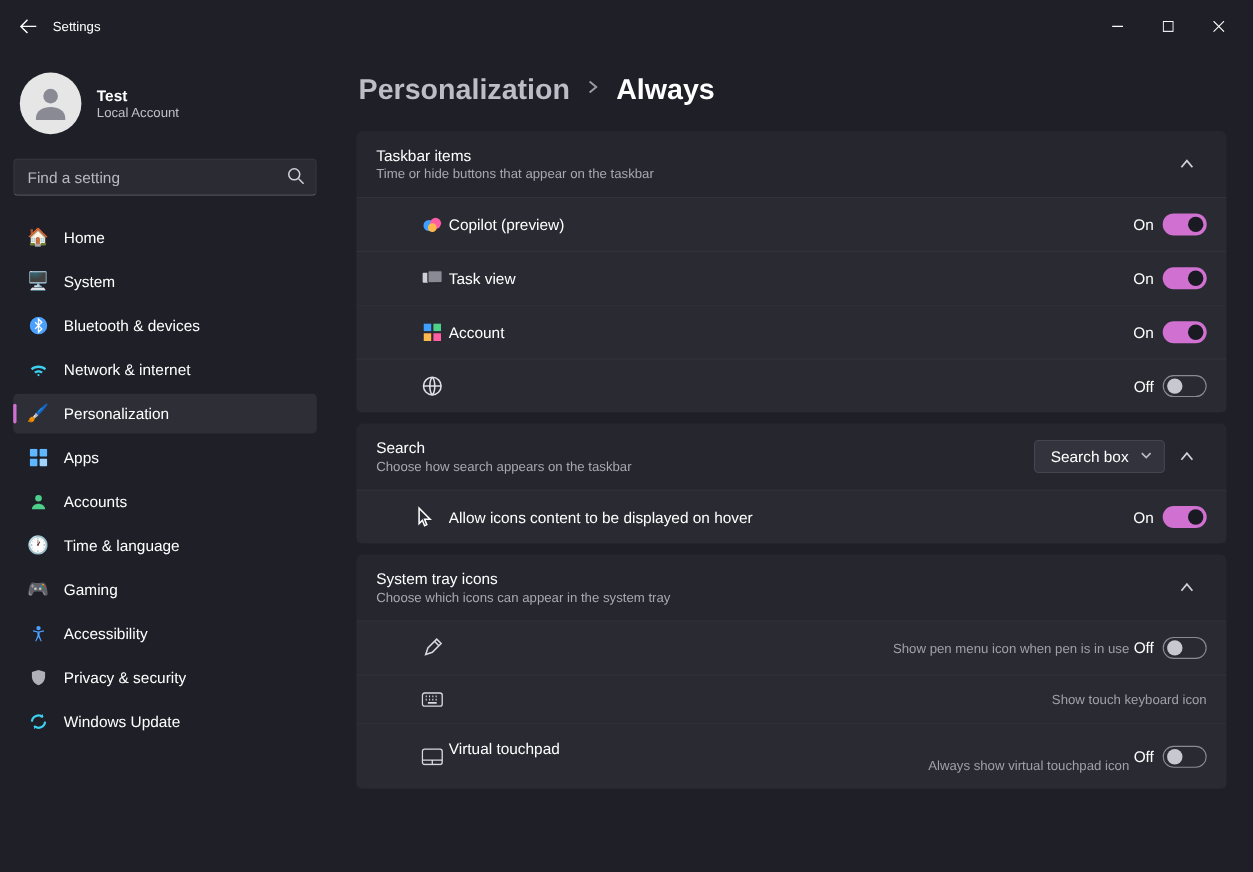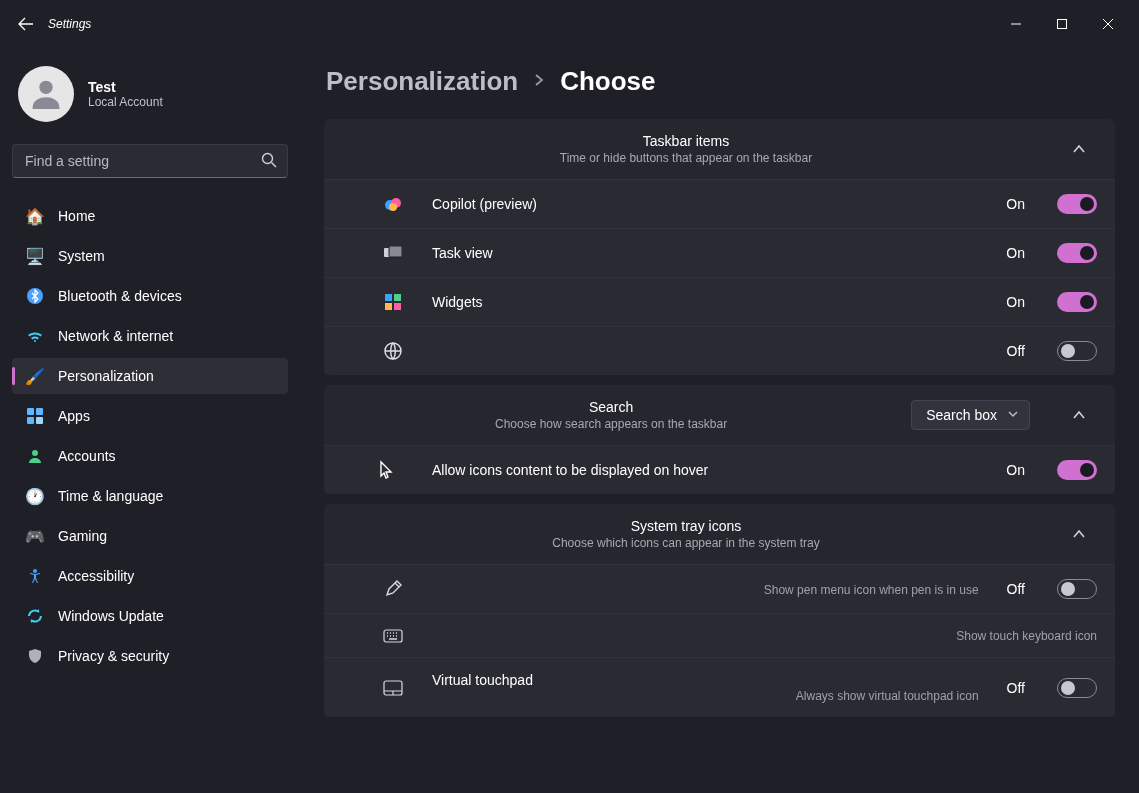--- a/index.html
+++ b/index.html
@@ -1,21 +1,21 @@
 <!DOCTYPE html>
 <html><head>
 <meta charset="utf-8">
 <style>
   * { box-sizing: border-box; margin: 0; padding: 0; font-family: "Segoe UI", -apple-system, sans-serif; }
   body { background: #1f1f28; color: #fff; width: 1139px; height: 793px; overflow: hidden; }
 
   
   .titlebar { height: 48px; display: flex; align-items: center; padding: 0 8px; }
   .titlebar .back { width: 36px; display:flex; align-items:center; justify-content:center; color:#fff; cursor:pointer; }
-  .titlebar .title { font-size: 12px; font-weight:400; margin-left:4px;font-style:italic; }
+  .titlebar .title { font-size: 12px; font-weight:400; margin-left:4px; }
   .titlebar .spacer { flex:1; }
   .winbtn { width:46px; height:32px; display:flex; align-items:center; justify-content:center; cursor:pointer; color:#fff; }
 
   
   .layout { display:flex; height: calc(793px - 48px); }
   .sidebar { width: 300px; padding: 8px 12px 0 12px; display:flex; flex-direction:column; gap:4px; }
   .content { flex:1; padding: 8px 24px 0 24px; overflow-y:auto; }
 
   
   .user { display:flex; align-items:center; gap:14px; padding: 10px 6px 18px 6px; }
@@ -41,27 +41,27 @@
   .nicon { width:18px; height:18px; display:flex; align-items:center; justify-content:center; font-size:16px; }
 
   
   .breadcrumb { display:flex; align-items:center; gap:14px; padding: 10px 0 22px 2px; }
   .breadcrumb .bc { font-size:26px; font-weight:600; }
   .breadcrumb .bc.parent { color:#bdbdc8; cursor:pointer; }
   .breadcrumb .sep { color:#9a9aa4; }
 
   
   .group { background: rgba(255,255,255,0.035); border-radius:6px; margin-bottom:4px; }
-  .gheader { display:flex; align-items:center; padding:14px 18px; gap:31px; cursor:pointer;text-align:center; }
+  .gheader { display:flex; align-items:center; padding:14px 18px; gap:2px; cursor:pointer; }
   .gheader .titles { flex:1; }
   .gheader .gtitle { font-size:14px; }
   .gheader .gdesc { font-size:12px; color:#a8a8b2; margin-top:2px; }
   .chev { width:36px; display:flex; align-items:center; justify-content:center; color:#d0d0d8; }
 
-  .row { display:flex; align-items:center; padding: 14px 18px 14px 58px; gap:28px; border-top:1px solid rgba(255,255,255,0.04); background: rgba(255,255,255,0.02); }
+  .row { display:flex; align-items:center; padding: 14px 18px 14px 58px; gap:4px; border-top:1px solid rgba(255,255,255,0.04); background: rgba(255,255,255,0.02); }
   .row .ricon { width:22px; display:flex; align-items:center; justify-content:center; font-size:16px; }
   .row .rlabels { flex:1; }
   .row .rtitle { font-size:14px; }
   .row .rdesc { font-size:12px; color:#a0a0aa; margin-top:1px;text-align:right; }
   .row .state { font-size:14px; margin-right:4px; }
 
   .toggle { width:40px; height:20px; border-radius:20px; position:relative; cursor:pointer; }
   .toggle .knob { position:absolute; top:3px; width:14px; height:14px; border-radius:50%; }
   .toggle.on { background:#d070d0; }
   .toggle.on .knob { right:3px; background:#1a1a22; }
@@ -191,45 +191,45 @@
     <div class="navitem">
         <span class="nicon" style="color:#4aa0ff">
       <svg width="16" height="16" viewBox="0 0 16 16" fill="#4aa0ff">
             <circle cx="8" cy="3" r="2"></circle>
             <path d="M8 6l5-1v1l-4 1v3l2 5h-1l-2-4-2 4H5l2-5V7L3 6V5z"></path>
           </svg>
     </span>
         <span>Accessibility</span>
       </div>
     <div class="navitem">
+        <span class="nicon" style="color:#b0b0b8">
+      <svg width="16" height="16" viewBox="0 0 16 16" fill="#b0b0b8">
+            <path d="M8 1l6 2v4c0 4-3 7-6 8-3-1-6-4-6-8V3z"></path>
+          </svg>
+    </span>
+        <span>Privacy &amp; security</span>
+      </div>
+    <div class="navitem">
         <span class="nicon" style="color:#3dd0f0">
       <svg width="16" height="16" viewBox="0 0 16 16" fill="none" stroke="#3dd0f0" stroke-width="2">
             <path d="M2 8a6 6 0 0110-4M14 8a6 6 0 01-10 4"></path>
             <path d="M12 1v3h-3M4 15v-3h3" fill="#3dd0f0" stroke="none"></path>
           </svg>
     </span>
         <span>Windows Update</span>
-      </div>
-    <div class="navitem">
-        <span class="nicon" style="color:#b0b0b8">
-      <svg width="16" height="16" viewBox="0 0 16 16" fill="#b0b0b8">
-            <path d="M8 1l6 2v4c0 4-3 7-6 8-3-1-6-4-6-8V3z"></path>
-          </svg>
-    </span>
-        <span>Privacy &amp; security</span>
       </div>
   </div>
 
   <div class="content">
     <div class="breadcrumb">
       <span class="bc parent">Personalization</span>
       <span class="sep"><svg width="14" height="14" viewBox="0 0 14 14" fill="none" stroke="currentColor" stroke-width="1.8">
             <path d="M4 2l6 5-6 5"></path>
           </svg></span>
-      <span class="bc">Choose</span>
+      <span class="bc">Always</span>
     </div>
 
     <div class="group">
       <div class="gheader">
         <div class="titles">
           <div class="gtitle">Taskbar items</div>
           <div class="gdesc">Time or hide buttons that appear on the taskbar</div>
         </div>
         <div class="chev">
             <svg width="14" height="14" viewBox="0 0 14 14" fill="none" stroke="currentColor" stroke-width="1.6">
@@ -274,21 +274,21 @@
       <div class="row">
         <span class="ricon">
           <svg width="16" height="16" viewBox="0 0 16 16">
               <rect x="0" y="0" width="7" height="7" fill="#3ea0ff"></rect>
               <rect x="9" y="0" width="7" height="7" fill="#4dd08a"></rect>
               <rect x="0" y="9" width="7" height="7" fill="#ffb84d"></rect>
               <rect x="9" y="9" width="7" height="7" fill="#ff5fa2"></rect>
             </svg>
         </span>
         <div class="rlabels">
-            <div class="rtitle">Widgets</div>
+            <div class="rtitle">Account</div>
           </div>
         <span class="state">On</span>
         <div class="toggle on">
             <div class="knob"></div>
           </div>
       </div>
 
       <div class="row">
         <span class="ricon">
           <svg width="20" height="20" viewBox="0 0 20 20" fill="none" stroke="#e0e0e8" stroke-width="1.4">

